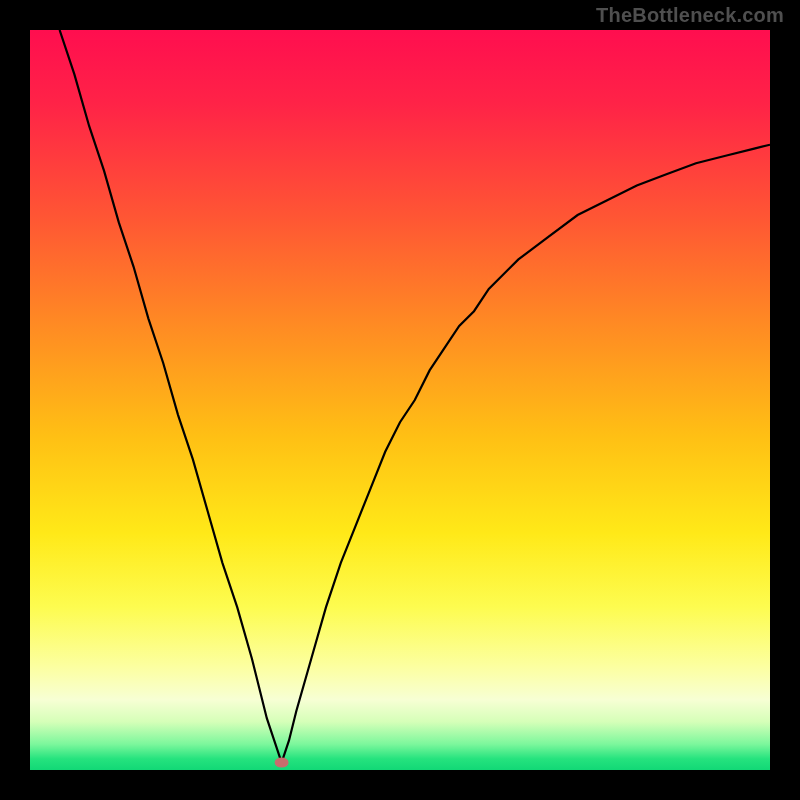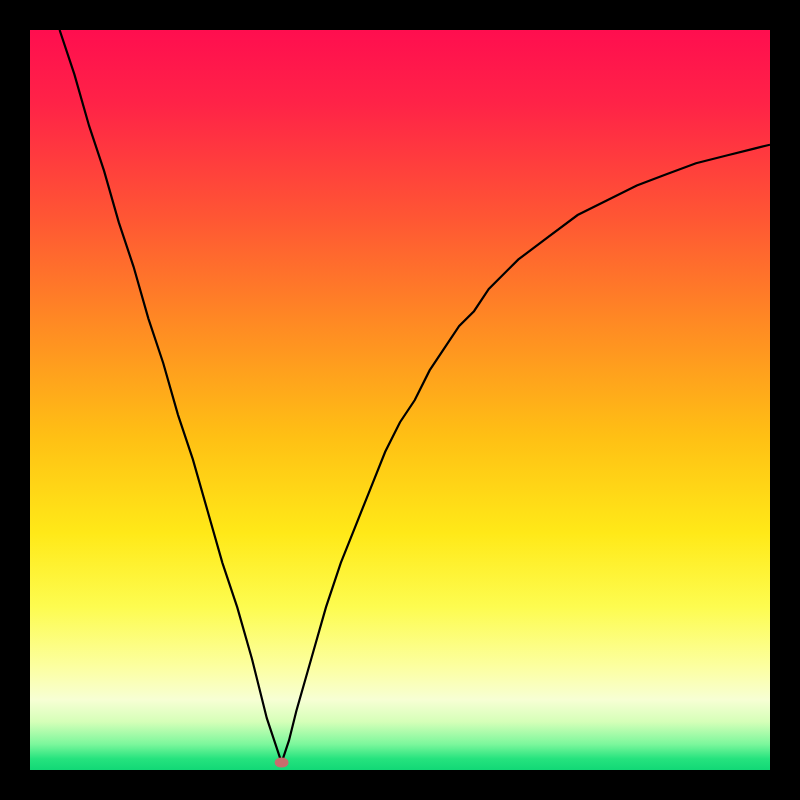--- a/index.html
+++ b/index.html
@@ -32,20 +32,21 @@
     font-size: 20px;
     letter-spacing: 0.2px;
     font-weight: 600;
   }
   svg { display: block; }
 </style>
 </head>
 <body>
 
 <div class="outer">
+  <div class="watermark">TheBottleneck.com</div>
   <div class="plot">
     <svg id="chart-svg" width="740" height="740" viewBox="0 0 740 740">
       <defs>
         <linearGradient id="bg-grad" x1="0" y1="0" x2="0" y2="1">
             <stop offset="0.00%" stop-color="#ff0e4f"></stop>
             <stop offset="10.00%" stop-color="#ff2347"></stop>
             <stop offset="25.00%" stop-color="#ff5534"></stop>
             <stop offset="40.00%" stop-color="#ff8b23"></stop>
             <stop offset="55.00%" stop-color="#ffc014"></stop>
             <stop offset="68.00%" stop-color="#ffe918"></stop>

